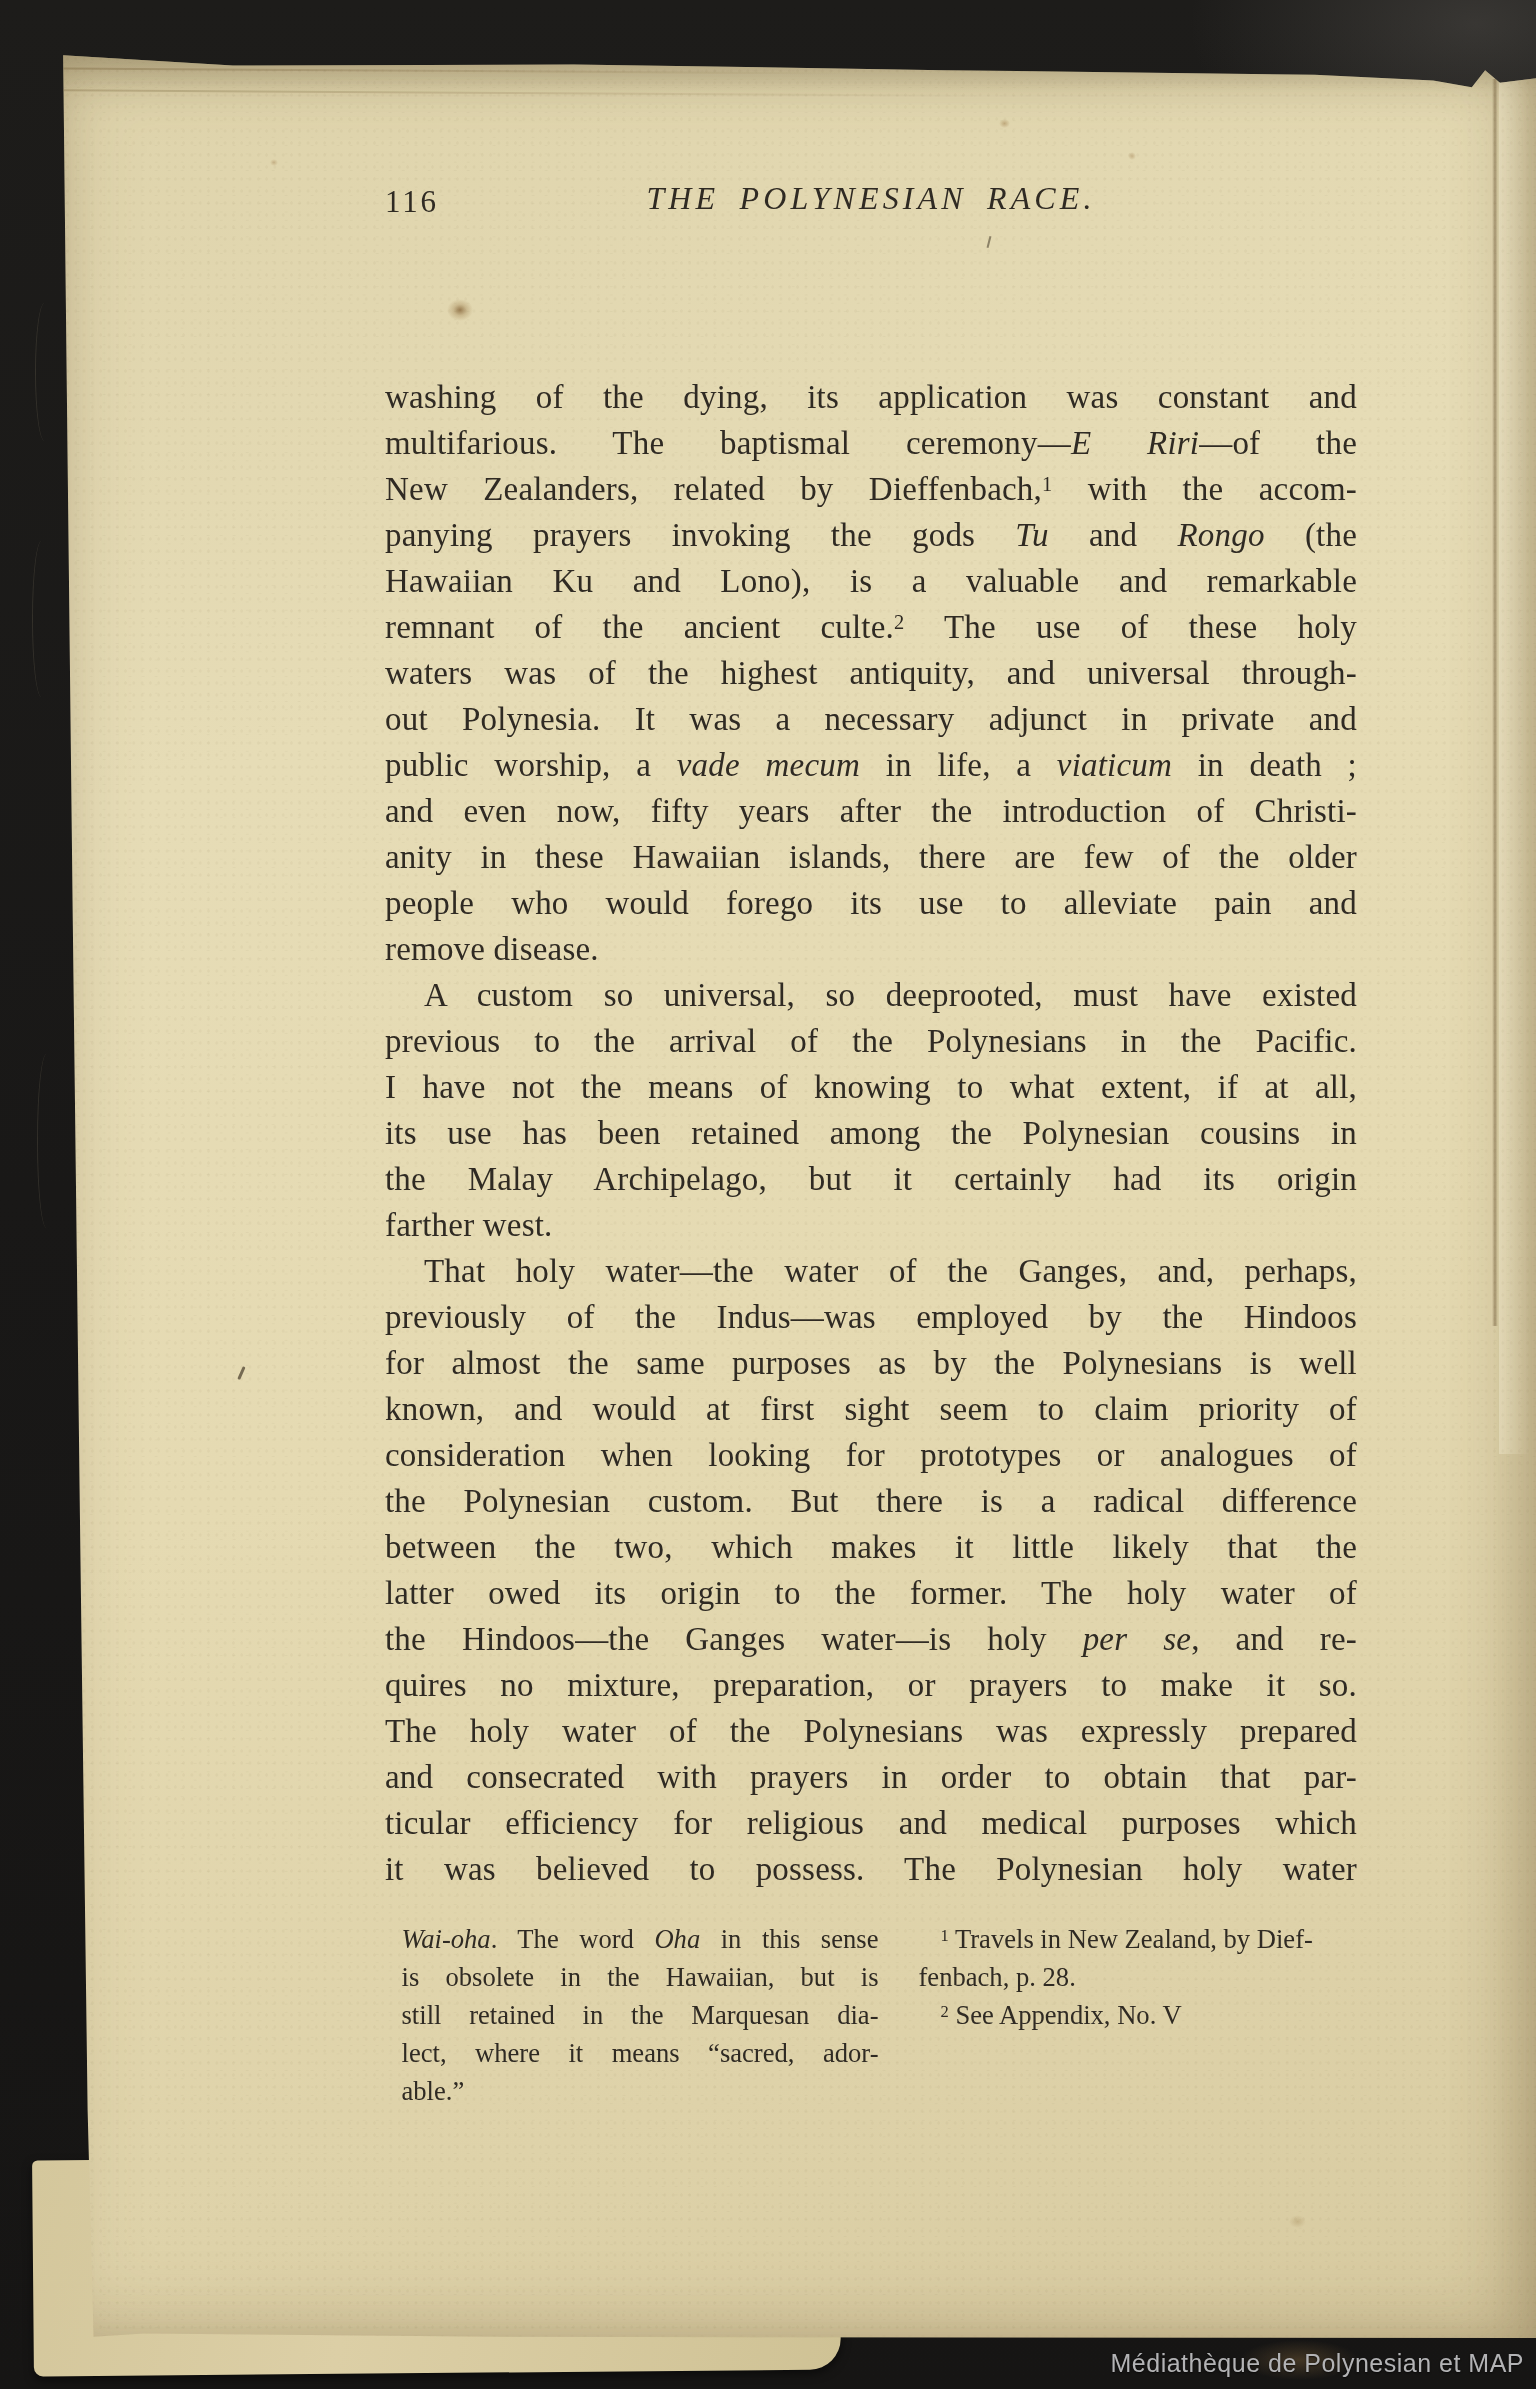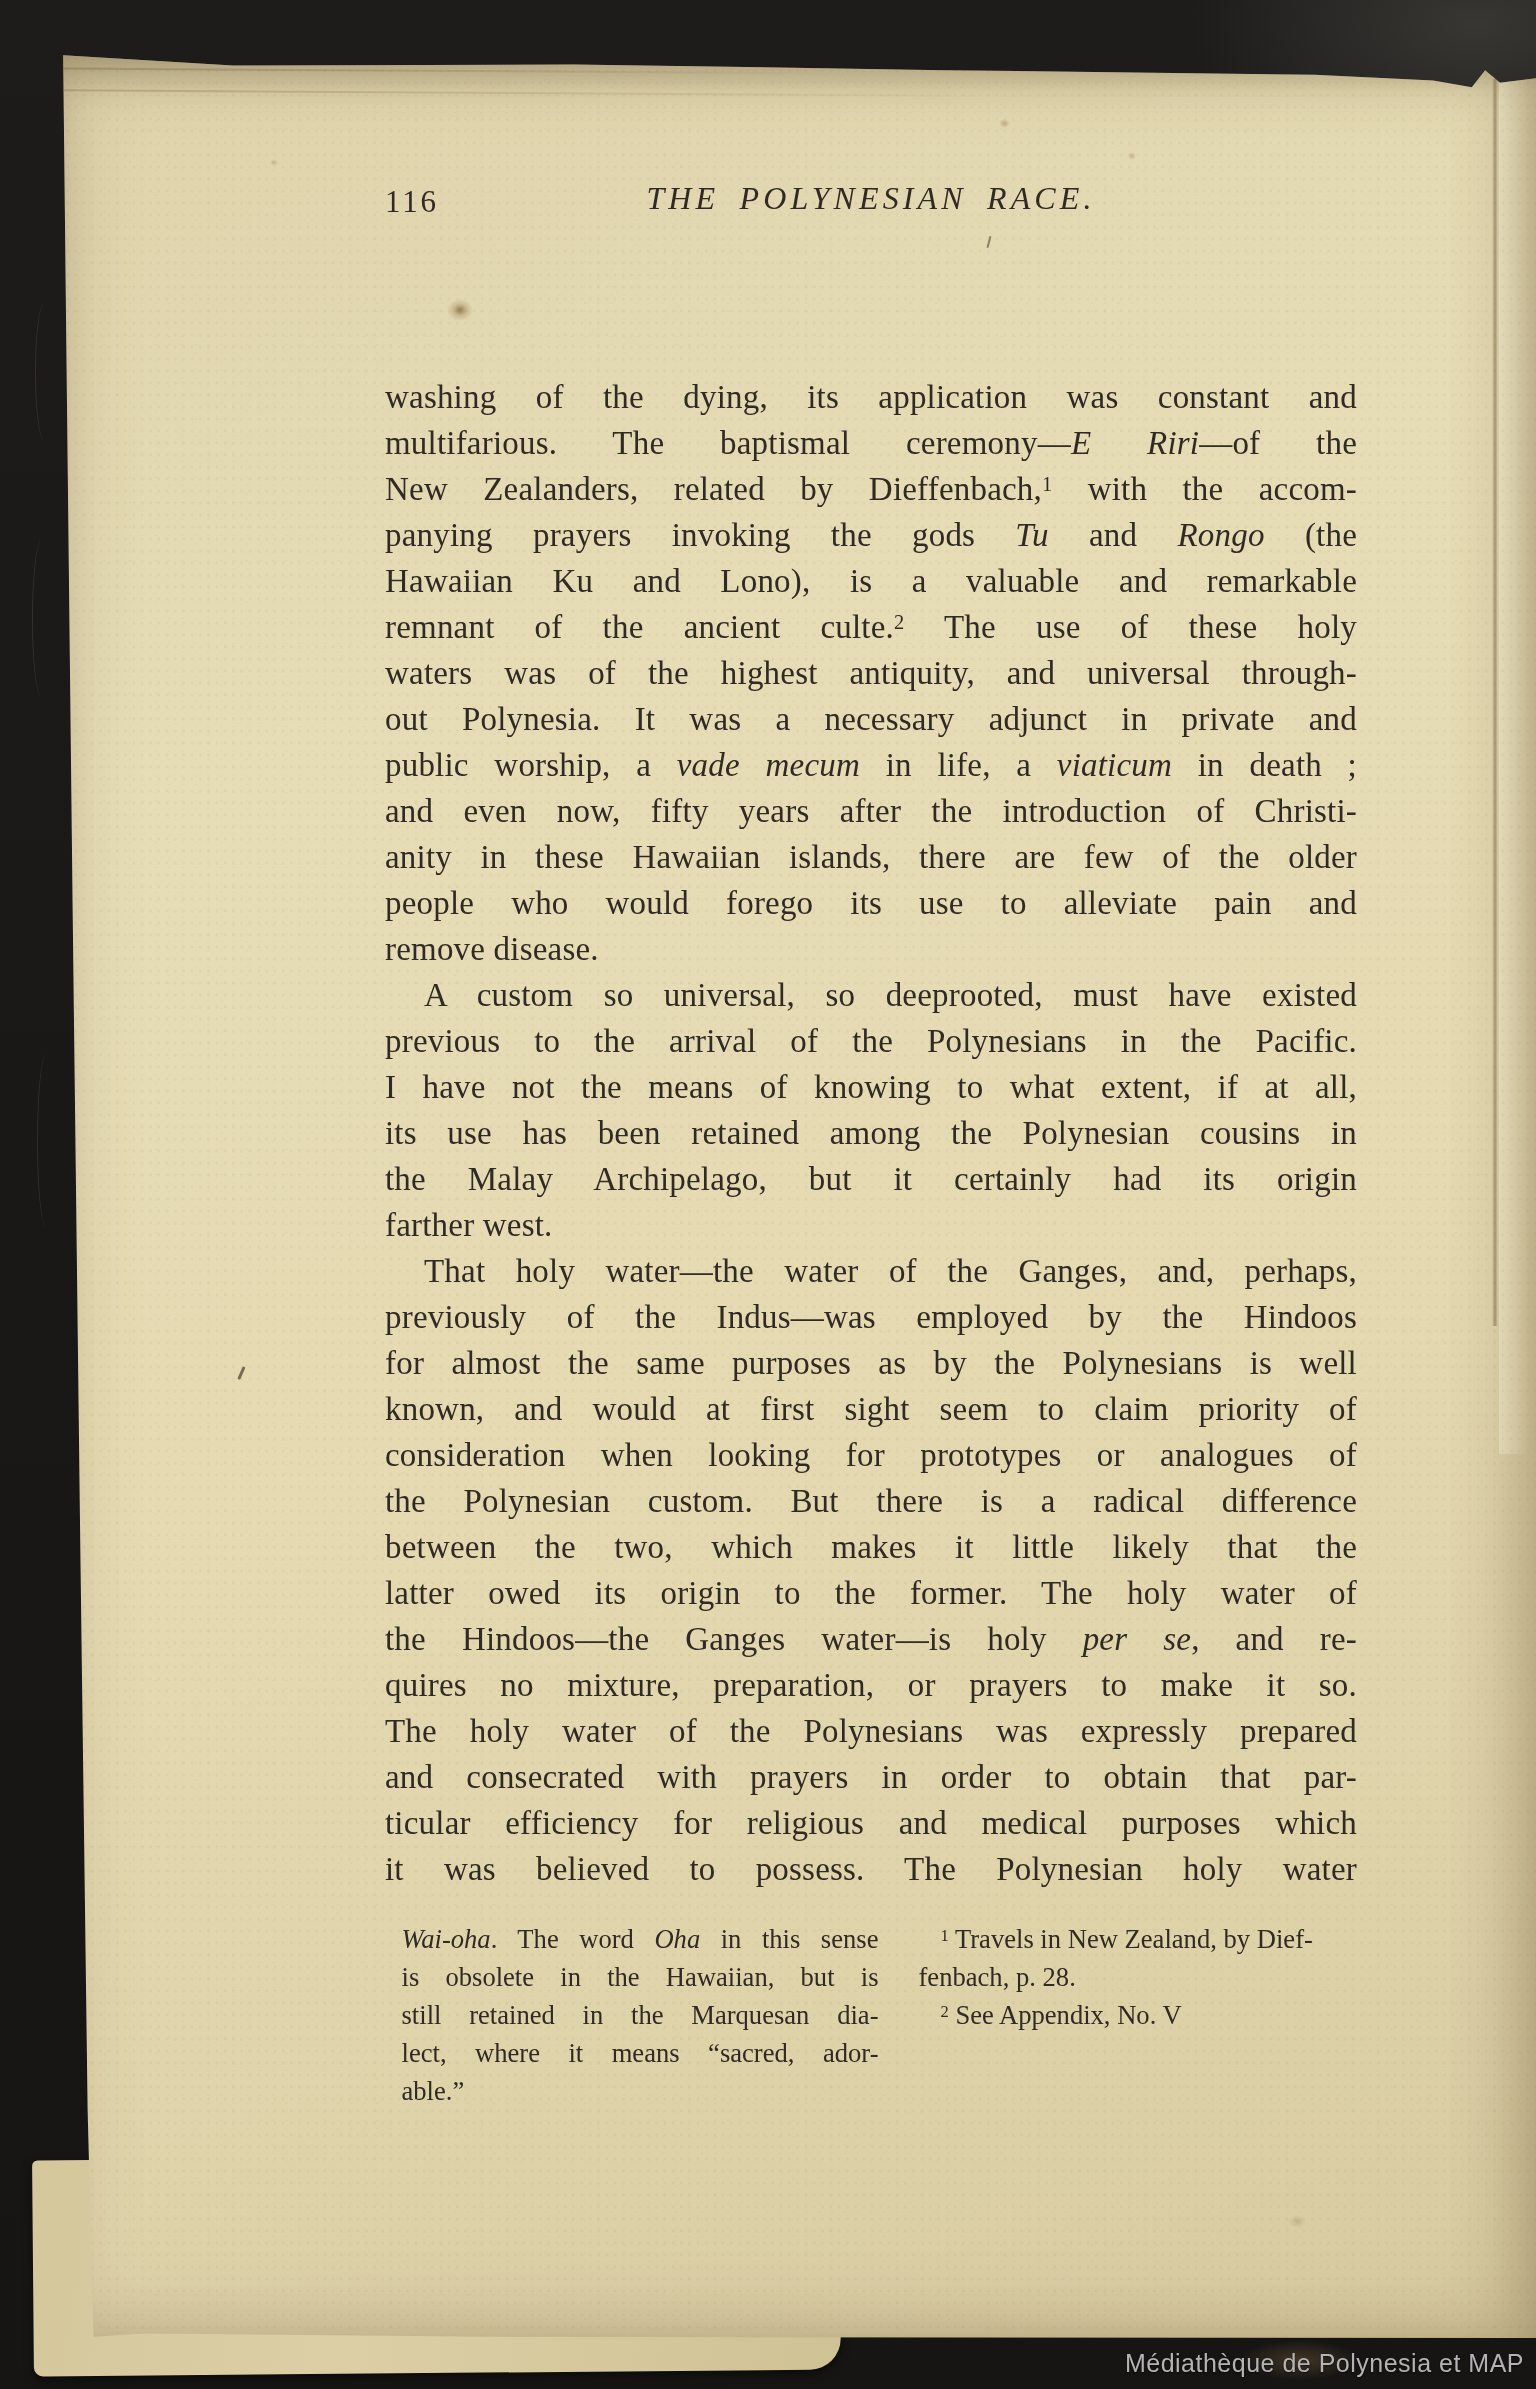--- a/index.html
+++ b/index.html
@@ -174,15 +174,15 @@
           <div class="tl end"><span>able.”</span></div>
         </div>
       <div class="fn-col fn-right" id="fnRight">
           <div class="tl ind"><span class="sup">1</span><span> Travels in New Zealand, by Dief-</span></div>
           <div class="tl end"><span>fenbach, p. 28.</span></div>
           <div class="tl end ind"><span class="sup">2</span><span> See Appendix, No. V</span></div>
         </div>
     </div>
   </div>
 
-  <div class="watermark">Médiathèque de Polynesia et MAP</div>
+  <div class="watermark">Médiathèque de Polynesian et MAP</div>
 </div>
 
 
 </body></html>

